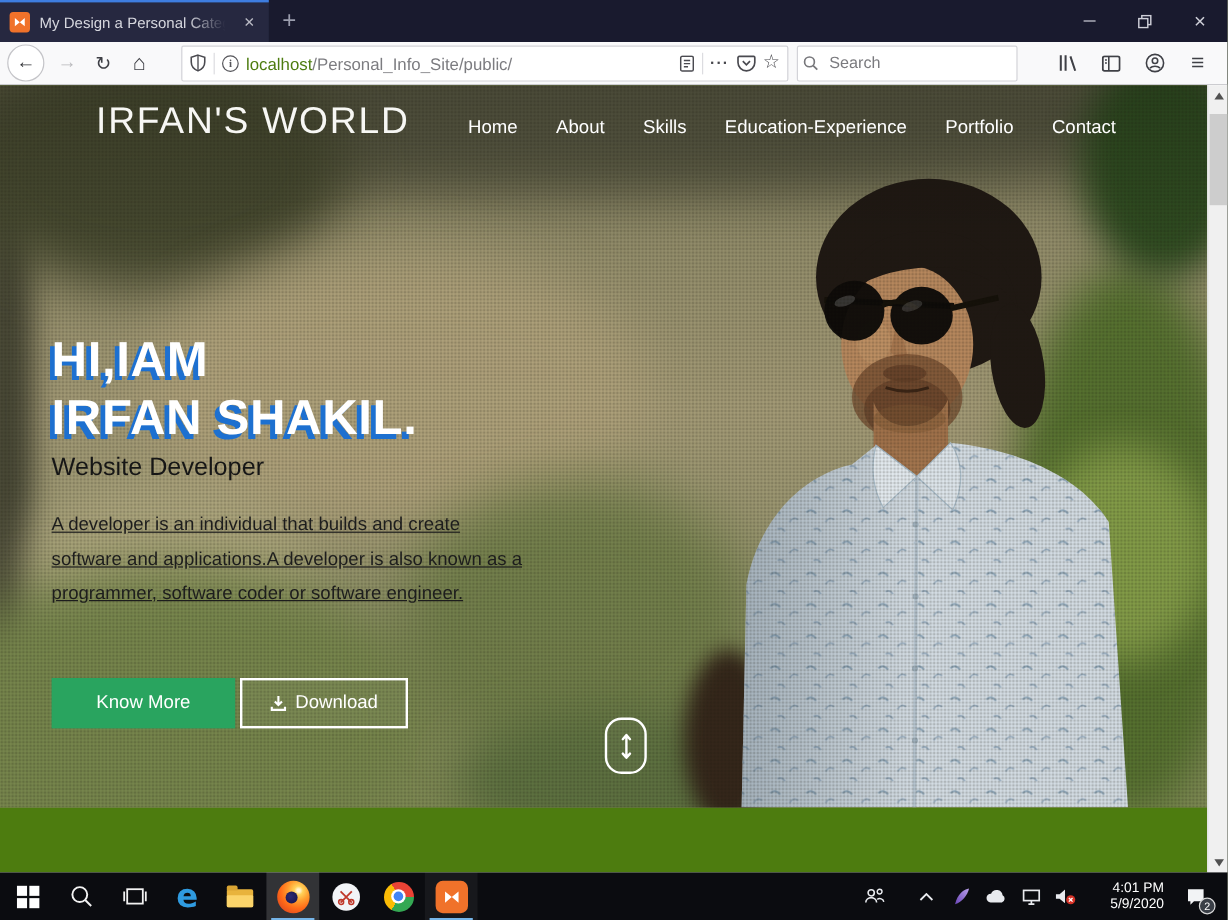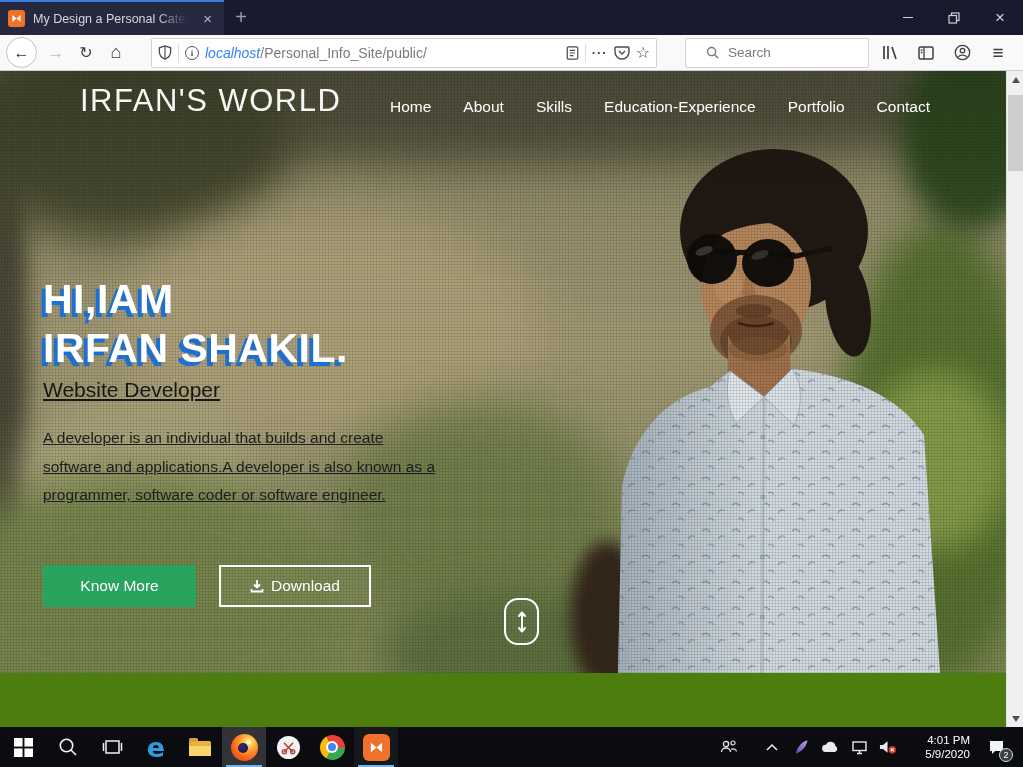--- a/index.html
+++ b/index.html
@@ -27,28 +27,28 @@
     border-bottom:1px solid #ccccd0;display:flex;align-items:center;padding:0 10px 0 6px;}
   .nav-btn{width:30px;height:30px;display:flex;align-items:center;justify-content:center;
     color:#3f4046;font-size:16px;flex:0 0 auto;}
   .back-circle{width:31px;height:31px;border-radius:50%;background:#fff;border:1px solid #c4c4c8;
     display:flex;align-items:center;justify-content:center;color:#2f3034;font-size:16px;margin-right:4px;}
   .fwd{color:#b9b9bc;}
   .urlbar{margin-left:20px;width:506px;height:30px;background:#fff;border:1px solid #d3d3d8;border-radius:2px;
     display:flex;align-items:center;padding:0 6px;gap:6px;}
   .sep{width:1px;height:18px;background:#dcdce0;flex:0 0 auto;}
   .url-text{flex:1;font-size:14px;white-space:nowrap;overflow:hidden;}
-  .url-host{color:#3b82f6;font-style:italic;}
+  .url-host{color:#4d7c0f;}
   .url-path{color:#7c7c80;}
   .i-circle{width:14px;height:14px;border-radius:50%;border:1.3px solid #55555a;color:#55555a;
     font-size:9px;font-weight:700;display:flex;align-items:center;justify-content:center;font-family:"Liberation Serif",serif;}
   .dots3{color:#46464b;font-weight:700;font-size:13px;letter-spacing:1px;}
   .star{color:#46464b;font-size:16px;line-height:1;}
-  .searchbox{margin-left:28px;width:184px;height:30px;background:#fff;border:1px solid #d3d3d8;border-radius:2px;
-    display:flex;align-items:center;padding:0 20px;gap:7px;}
+  .searchbox{margin-left:7px;width:184px;height:30px;background:#fff;border:1px solid #d3d3d8;border-radius:2px;
+    display:flex;align-items:center;padding:0 4px;gap:7px;}
   .searchbox input{border:none;outline:none;width:120px;font-size:13.5px;color:#333;font-family:"Liberation Sans",sans-serif;background:transparent;}
   .searchbox input::placeholder{color:#7a7a7e;}
   .tb-right{margin-left:auto;display:flex;align-items:center;gap:6px;}
   .hamburger{font-size:19px;color:#3f4046;font-weight:400;}
 
   
   .viewport{position:absolute;left:0;top:71px;width:1023px;height:656px;background:#fff;}
   .pagearea{position:absolute;left:0;top:0;width:1006px;height:656px;background:#4d7c0f;overflow:hidden;}
   .hero{position:absolute;left:0;top:0;width:1006px;height:602px;overflow:hidden;
     background:linear-gradient(180deg,#6e6b4d 0%,#8f8a68 18%,#a39a76 45%,#93926c 72%,#7f8a55 100%);}
@@ -63,27 +63,27 @@
   .site-header{position:absolute;left:0;top:0;width:100%;height:70px;z-index:5;}
   .brand{position:absolute;left:80px;top:12px;font-size:31px;letter-spacing:1.5px;color:#f7f7f4;font-weight:400;}
   .menu{position:absolute;right:76px;top:27px;display:flex;gap:32px;font-size:15.5px;color:#fff;}
   .menu span{cursor:default;}
 
   
   .h-line{position:absolute;left:43px;z-index:5;font-weight:800;font-size:41px;letter-spacing:0.5px;color:#fff;
     text-shadow:-4px 4px 0 #1d70d0;font-family:"Liberation Sans",sans-serif;}
   .h1a{top:205px;}
   .h1b{top:254px;}
-  .role{position:absolute;left:43px;top:307px;z-index:5;font-size:21px;color:#161616;text-decoration:underline;}
+  .role{position:absolute;left:43px;top:307px;z-index:5;font-size:21px;color:#161616;}
   .para{position:absolute;left:43px;top:353px;z-index:5;font-size:15.5px;line-height:28.5px;color:#1d1d1d;text-decoration:underline;}
   .btn-row{position:absolute;left:43px;top:494px;z-index:5;display:flex;gap:4px;}
   .btn-know{width:153px;height:42px;background:#29a45f;color:#fff;font-size:15.5px;border:none;
     display:flex;align-items:center;justify-content:center;font-family:"Liberation Sans",sans-serif;}
-  .btn-down{width:152px;height:42px;background:rgba(255,255,255,0.04);color:#fff;font-size:15.5px;
-    border:2px solid #fff;display:flex;align-items:center;justify-content:center;gap:7px;font-family:"Liberation Sans",sans-serif;margin-left:19px;}
+  .btn-down{width:140px;height:42px;background:rgba(255,255,255,0.04);color:#fff;font-size:15.5px;
+    border:2px solid #fff;display:flex;align-items:center;justify-content:center;gap:7px;font-family:"Liberation Sans",sans-serif;}
   .scroll-pill{position:absolute;left:504px;top:527px;width:35px;height:47px;z-index:5;
     border:2px solid #fff;border-radius:14px;display:flex;align-items:center;justify-content:center;background:rgba(255,255,255,0.03);}
 
   
   .scrollbar{position:absolute;right:0;top:0;width:17px;height:656px;background:#f0f0f0;border-left:1px solid #e2e2e2;}
   .sb-arrow{position:absolute;left:0;width:17px;height:17px;display:flex;align-items:center;justify-content:center;}
   .tri-up{width:0;height:0;border-left:4.5px solid transparent;border-right:4.5px solid transparent;border-bottom:6px solid #515151;}
   .tri-down{width:0;height:0;border-left:4.5px solid transparent;border-right:4.5px solid transparent;border-top:6px solid #515151;}
   .sb-thumb{position:absolute;left:1px;top:24px;width:15px;height:76px;background:#cdcdcd;}
 

